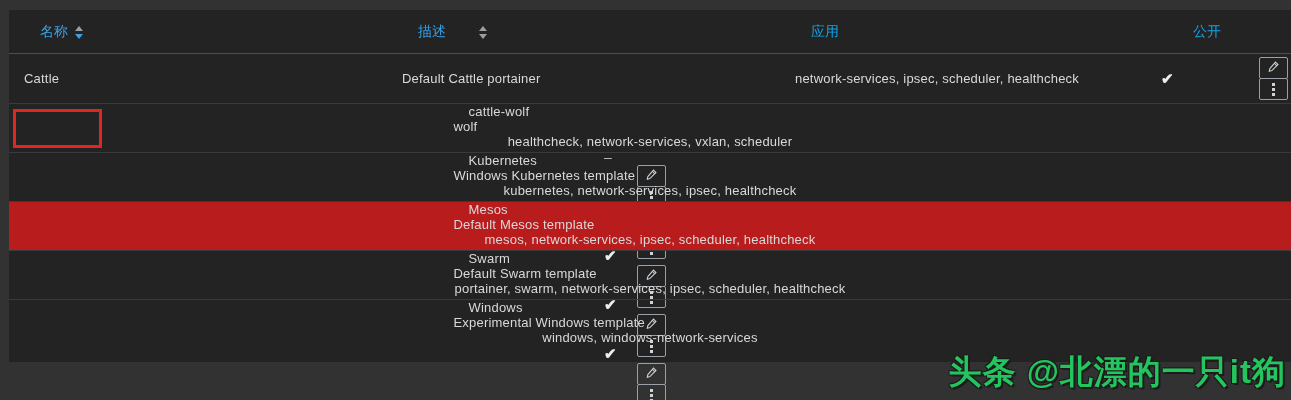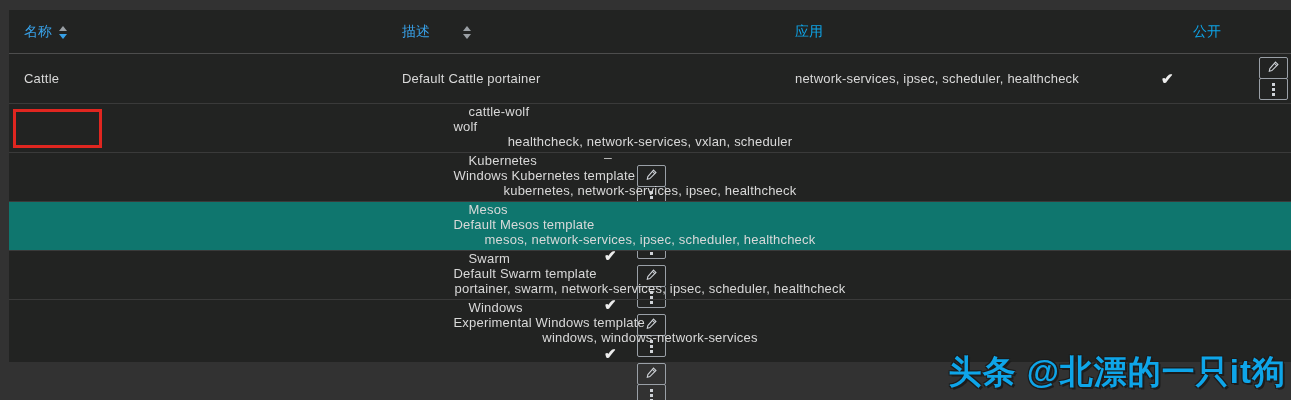--- a/index.html
+++ b/index.html
@@ -13,24 +13,24 @@
     position: absolute;
     left: 9px; top: 10px; right: 0;
     height: 352px;
     background: #222322;
   }
   .hrow, .row {
     display: flex;
     align-items: center;
     width: 100%;
   }
-  .hrow { height: 44px; border-bottom: 1px solid #4d4d4d; }
+  .hrow { height: 44px; border-bottom: 1px solid #4d4d4d; padding-left: 16px; }
   .row { height: 49px; position: relative; }
   .row + .row { border-top: 1px solid #3a3a3a; flex-direction: column; }
-  .row.highlighted { background: #0f766e; }
+  .row.highlighted { background: #b91c1c; }
   .cell-name   { width: 393px; padding-left: 15px; }
   .cell-desc   { width: 393px; gap: 26px; }
   .cell-apps   { flex: 1; }
   .cell-public { width: 92px; text-align: left; }
   .cell-actions{ width: 38px; display: flex; flex-direction: column; align-items: flex-end; padding-right: 3px; }
   .hrow .cell { font-size: 14px; color: #0ea5e9; display: flex; align-items: center; }
   .hrow .cell-public { justify-content: center; }
   .hrow .sortable { color: #38a1e8; cursor: pointer; }
   .row .cell { font-size: 13px; color: #d9d9d9; letter-spacing: 0.2px; }
   .sort {
@@ -63,21 +63,21 @@
     left: 4px; top: 5px;
     width: 89px; height: 39px;
     border: 3px solid #e02620;
     pointer-events: none;
   }
   .watermark {
     position: absolute;
     right: 5px; bottom: 5px;
     font-size: 33px;
     font-weight: 900;
-    color: #0ea5e9;
+    color: #22c55e;
     text-shadow: 2px 2px 0 #1c1c1c, -1px -1px 0 #1c1c1c, 1px -1px 0 #1c1c1c, -1px 1px 0 #1c1c1c;
     letter-spacing: 1px;
     white-space: nowrap;
   }
 </style>
 </head>
 <body>
 
 <div class="panel">
   <div class="hrow">

